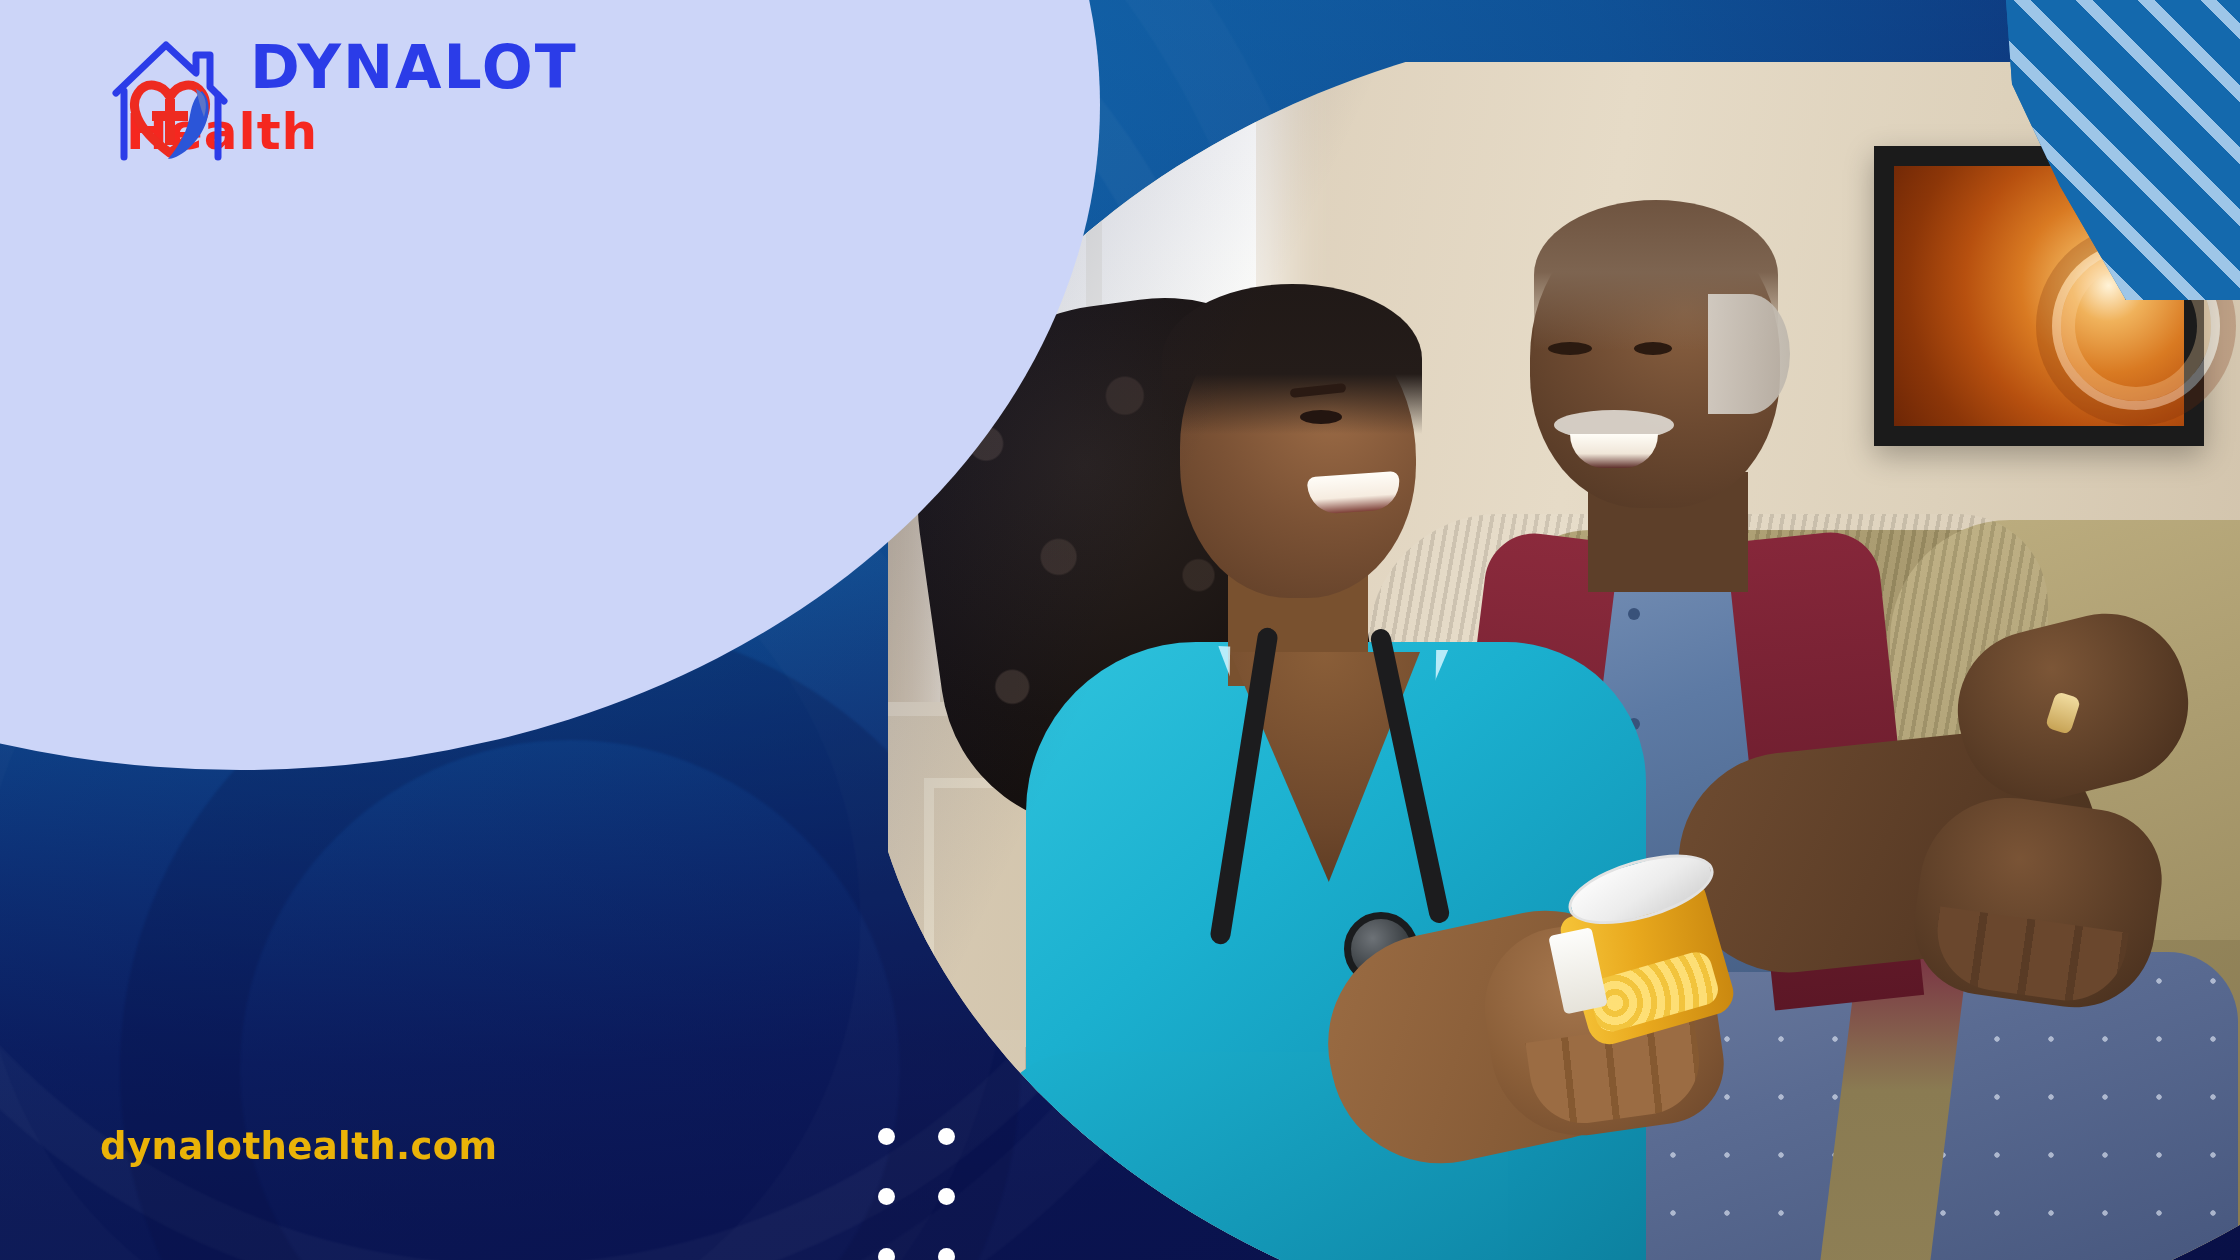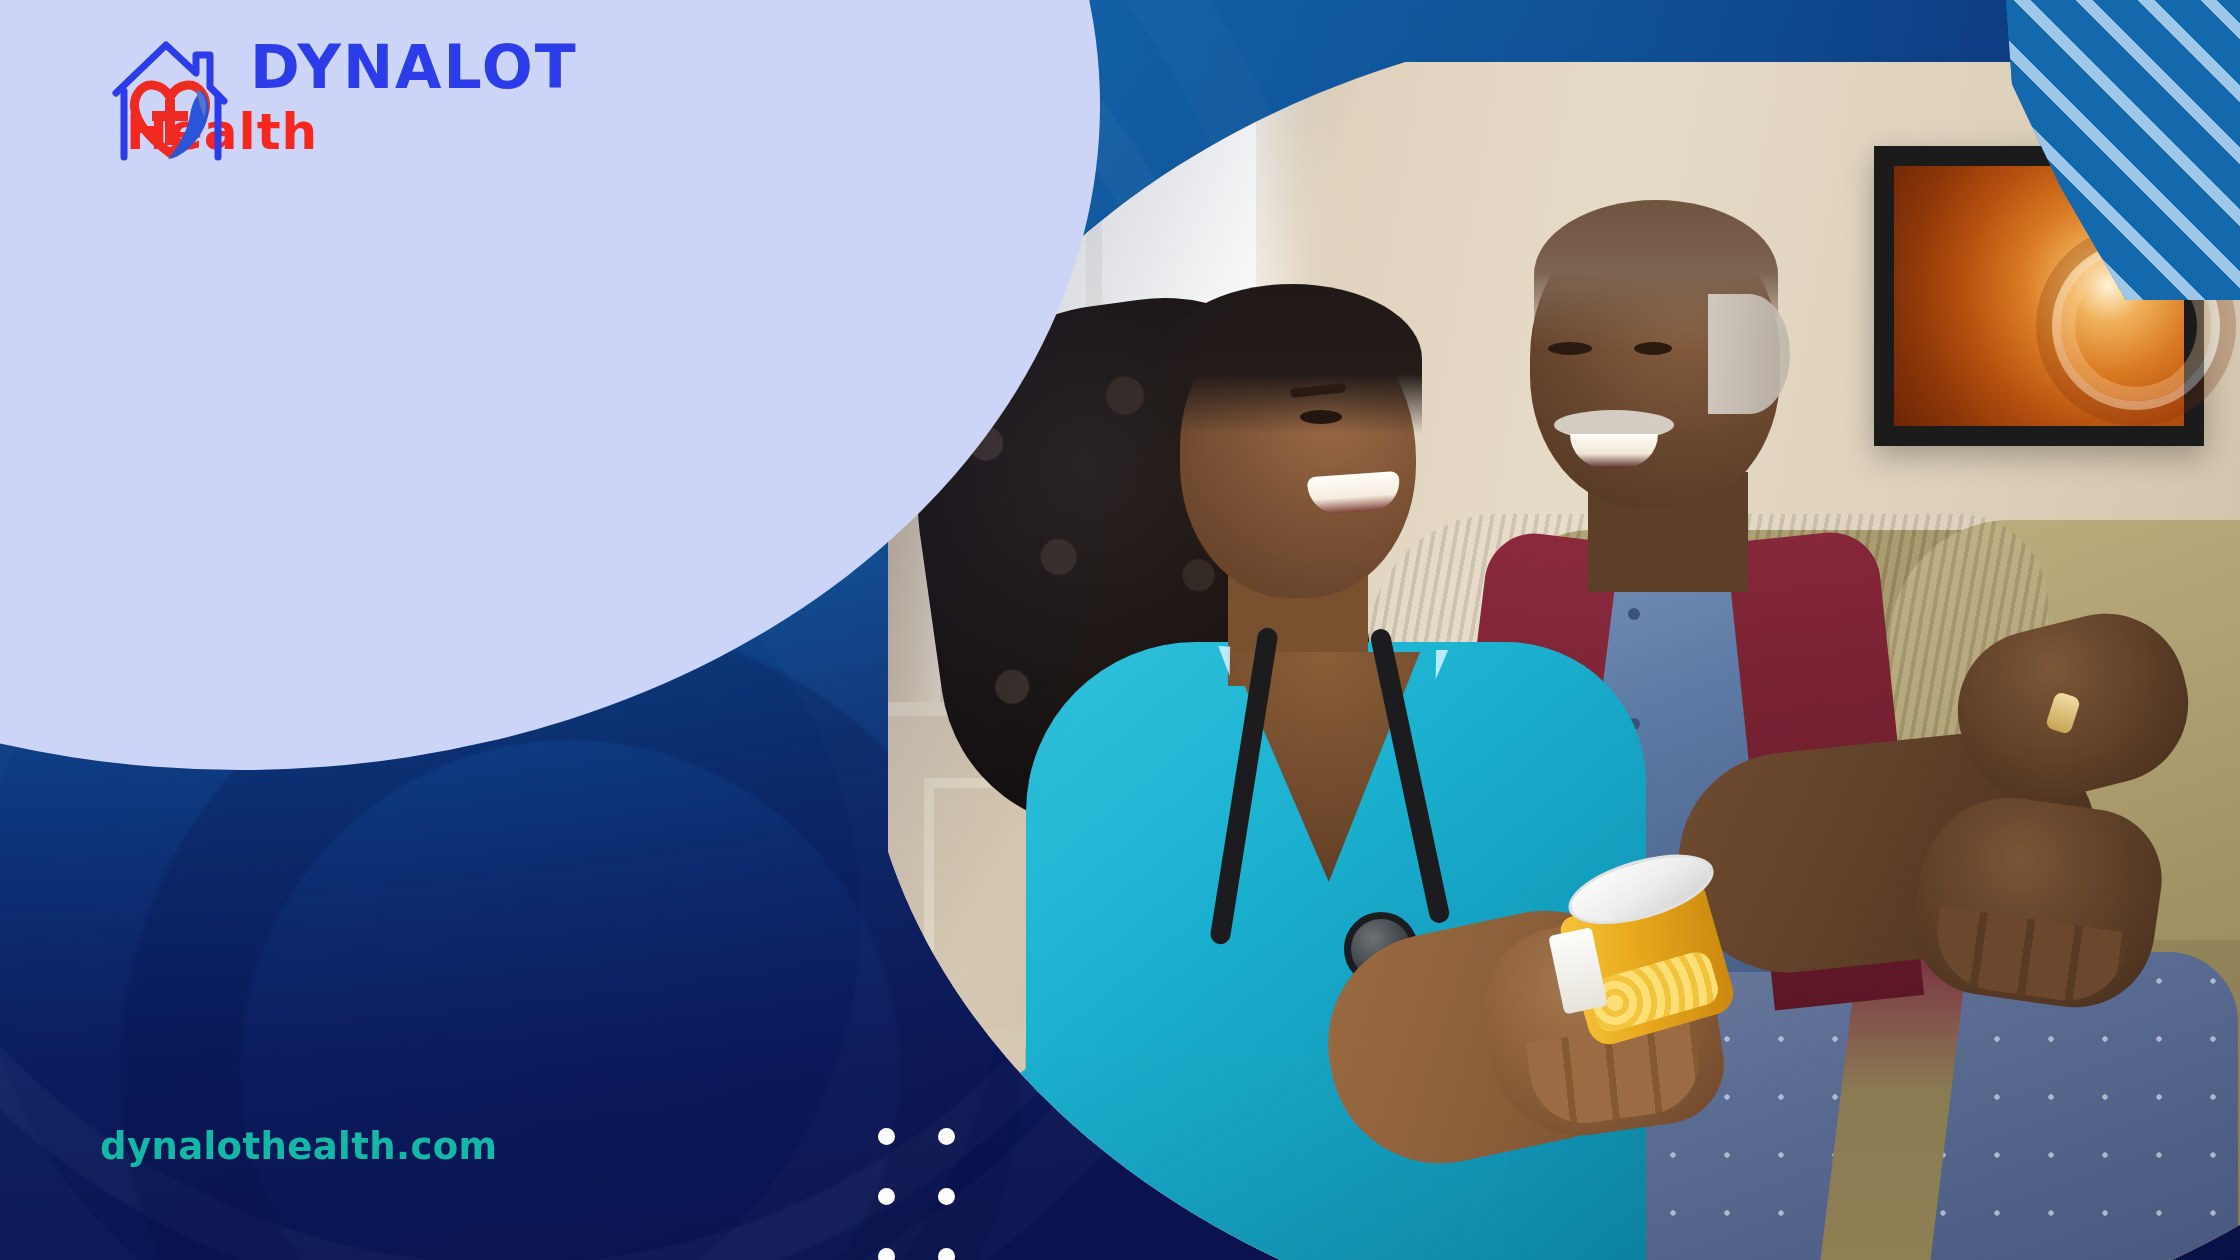--- a/index.html
+++ b/index.html
@@ -402,21 +402,21 @@
     color:#ffffff;
     text-shadow:3px 4px 6px rgba(3,10,45,.55);
     letter-spacing:.5px;
   }
   .site-url{
     position:absolute; left:100px; top:1125px;
     font-family:"DejaVu Sans", sans-serif;
     font-weight:700;
     font-size:37px;
     letter-spacing:.4px;
-    color:#14b8a6;
+    color:#eab308;
   }
 
   
   .dot-grid{
     position:absolute; left:878px; top:1128px;
     width:110px; height:132px;
     display:grid;
     grid-template-columns:repeat(2, 60px);
     grid-auto-rows:60px;
   }

